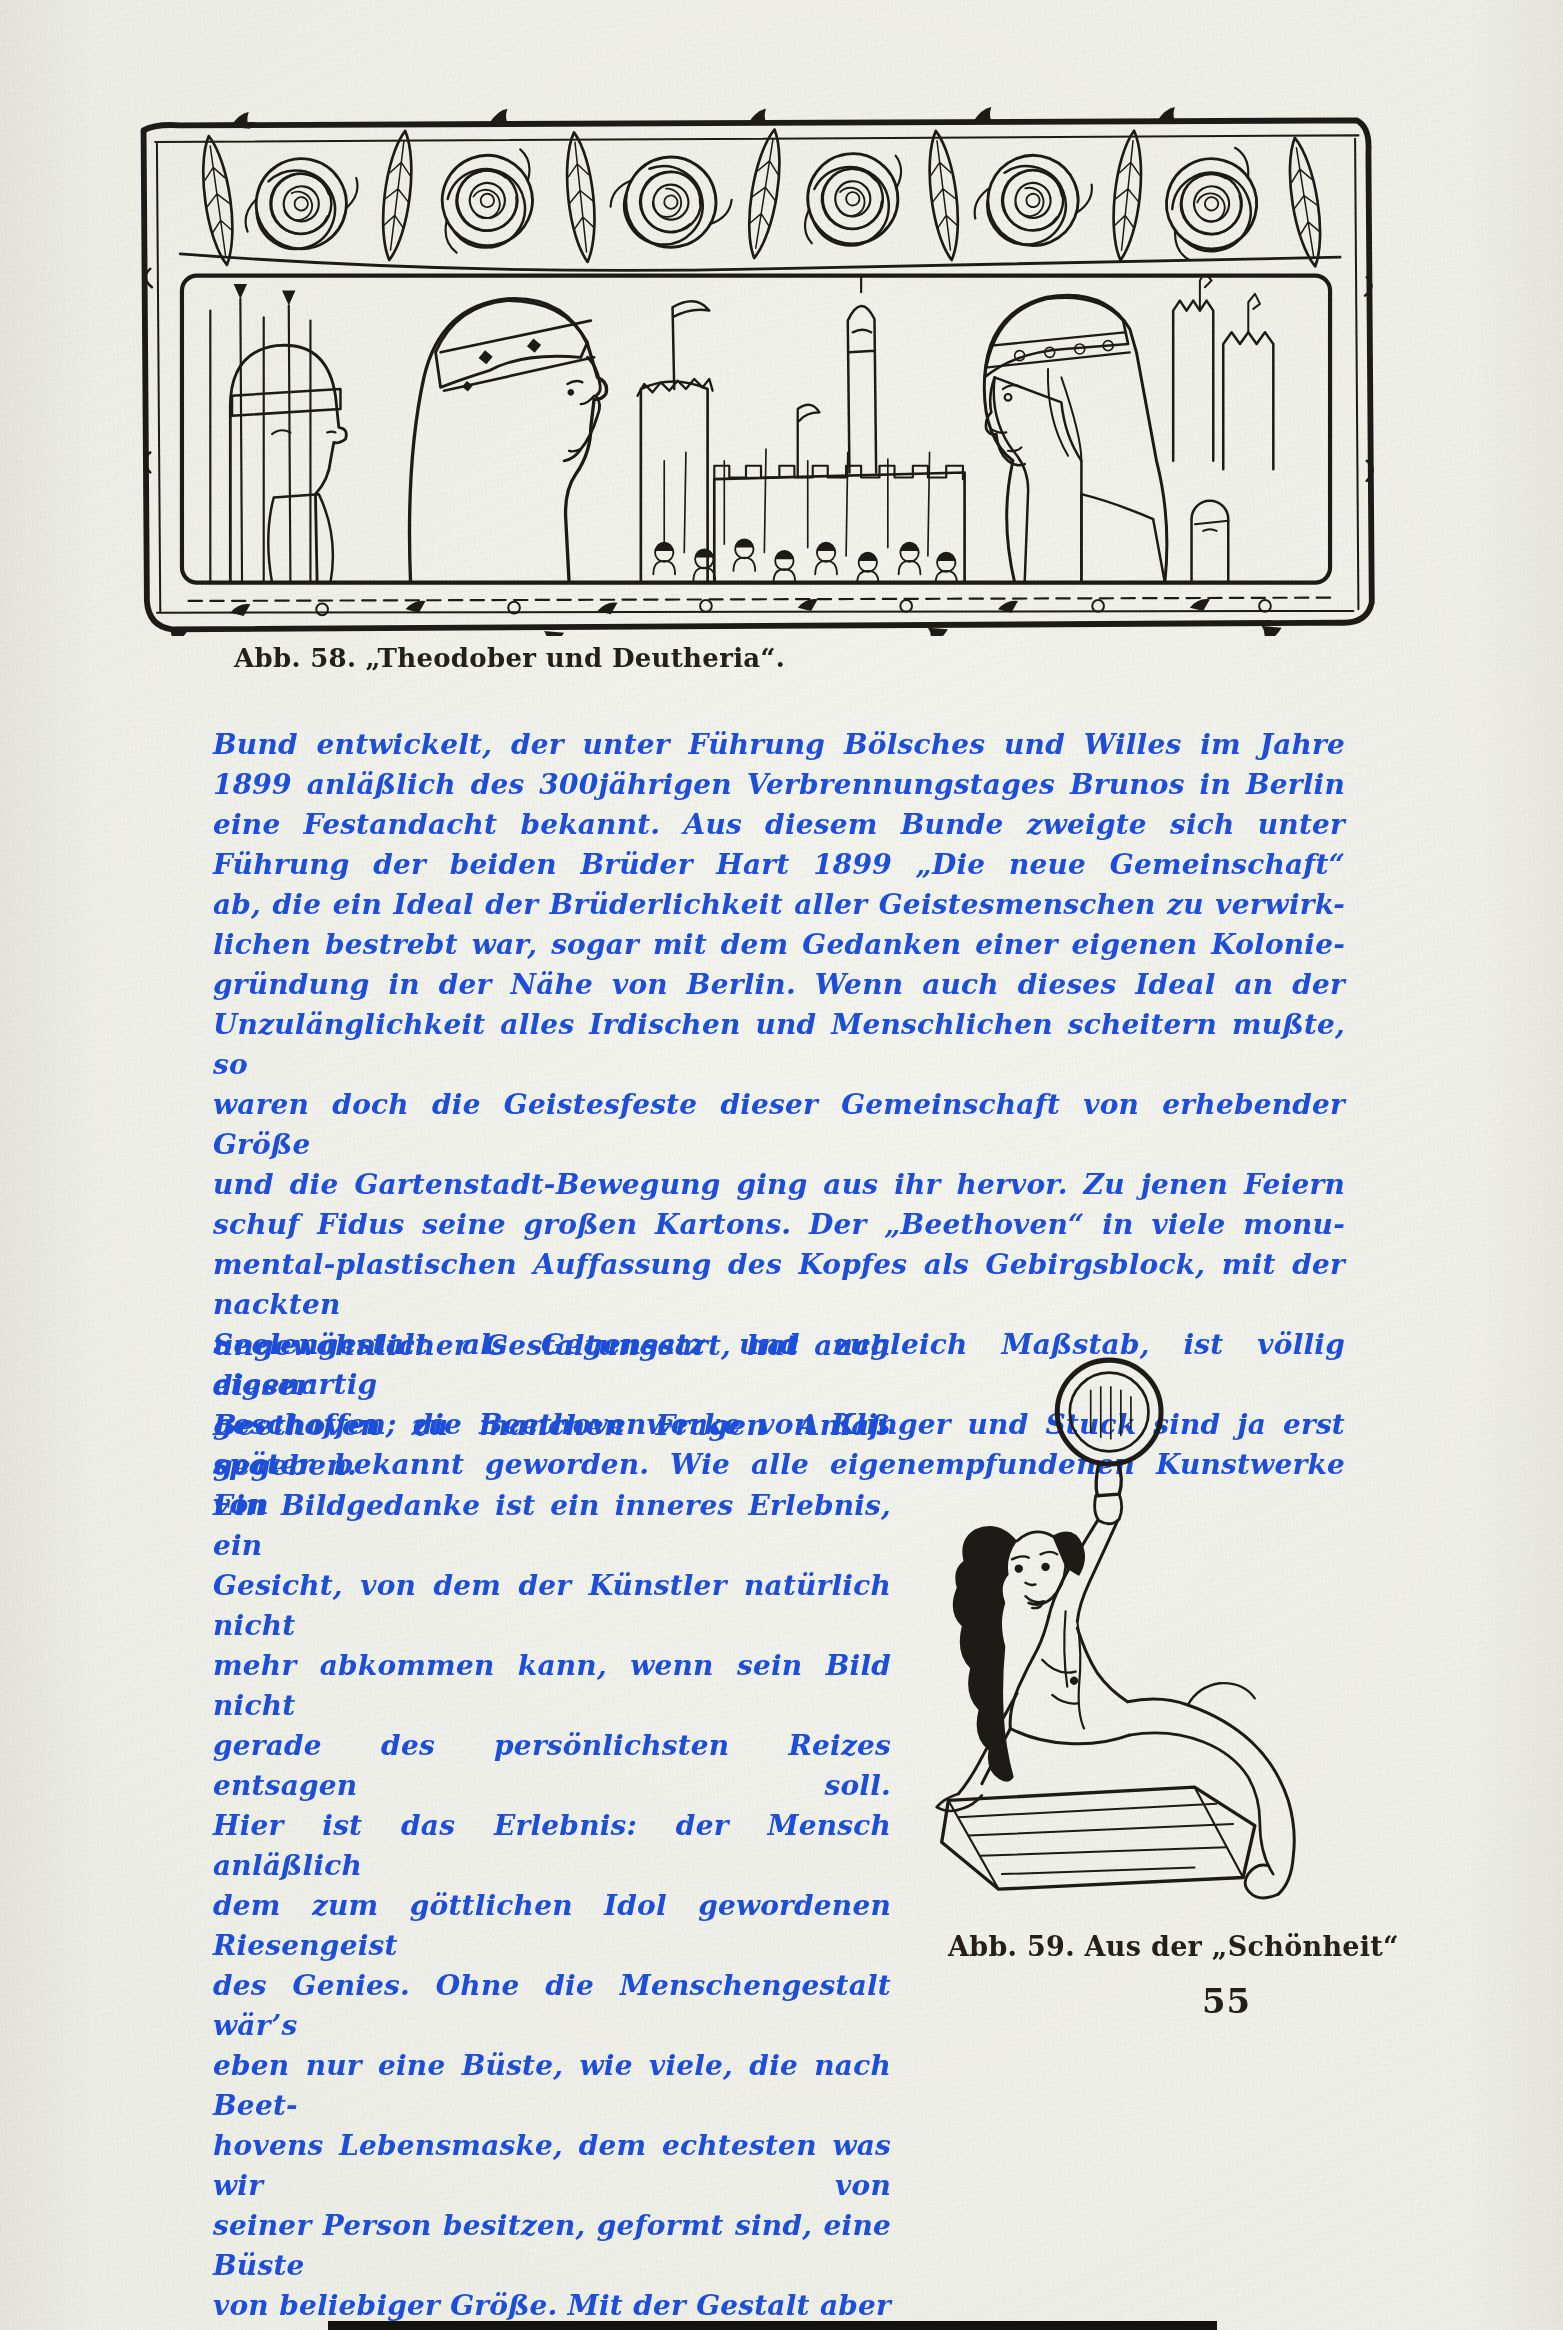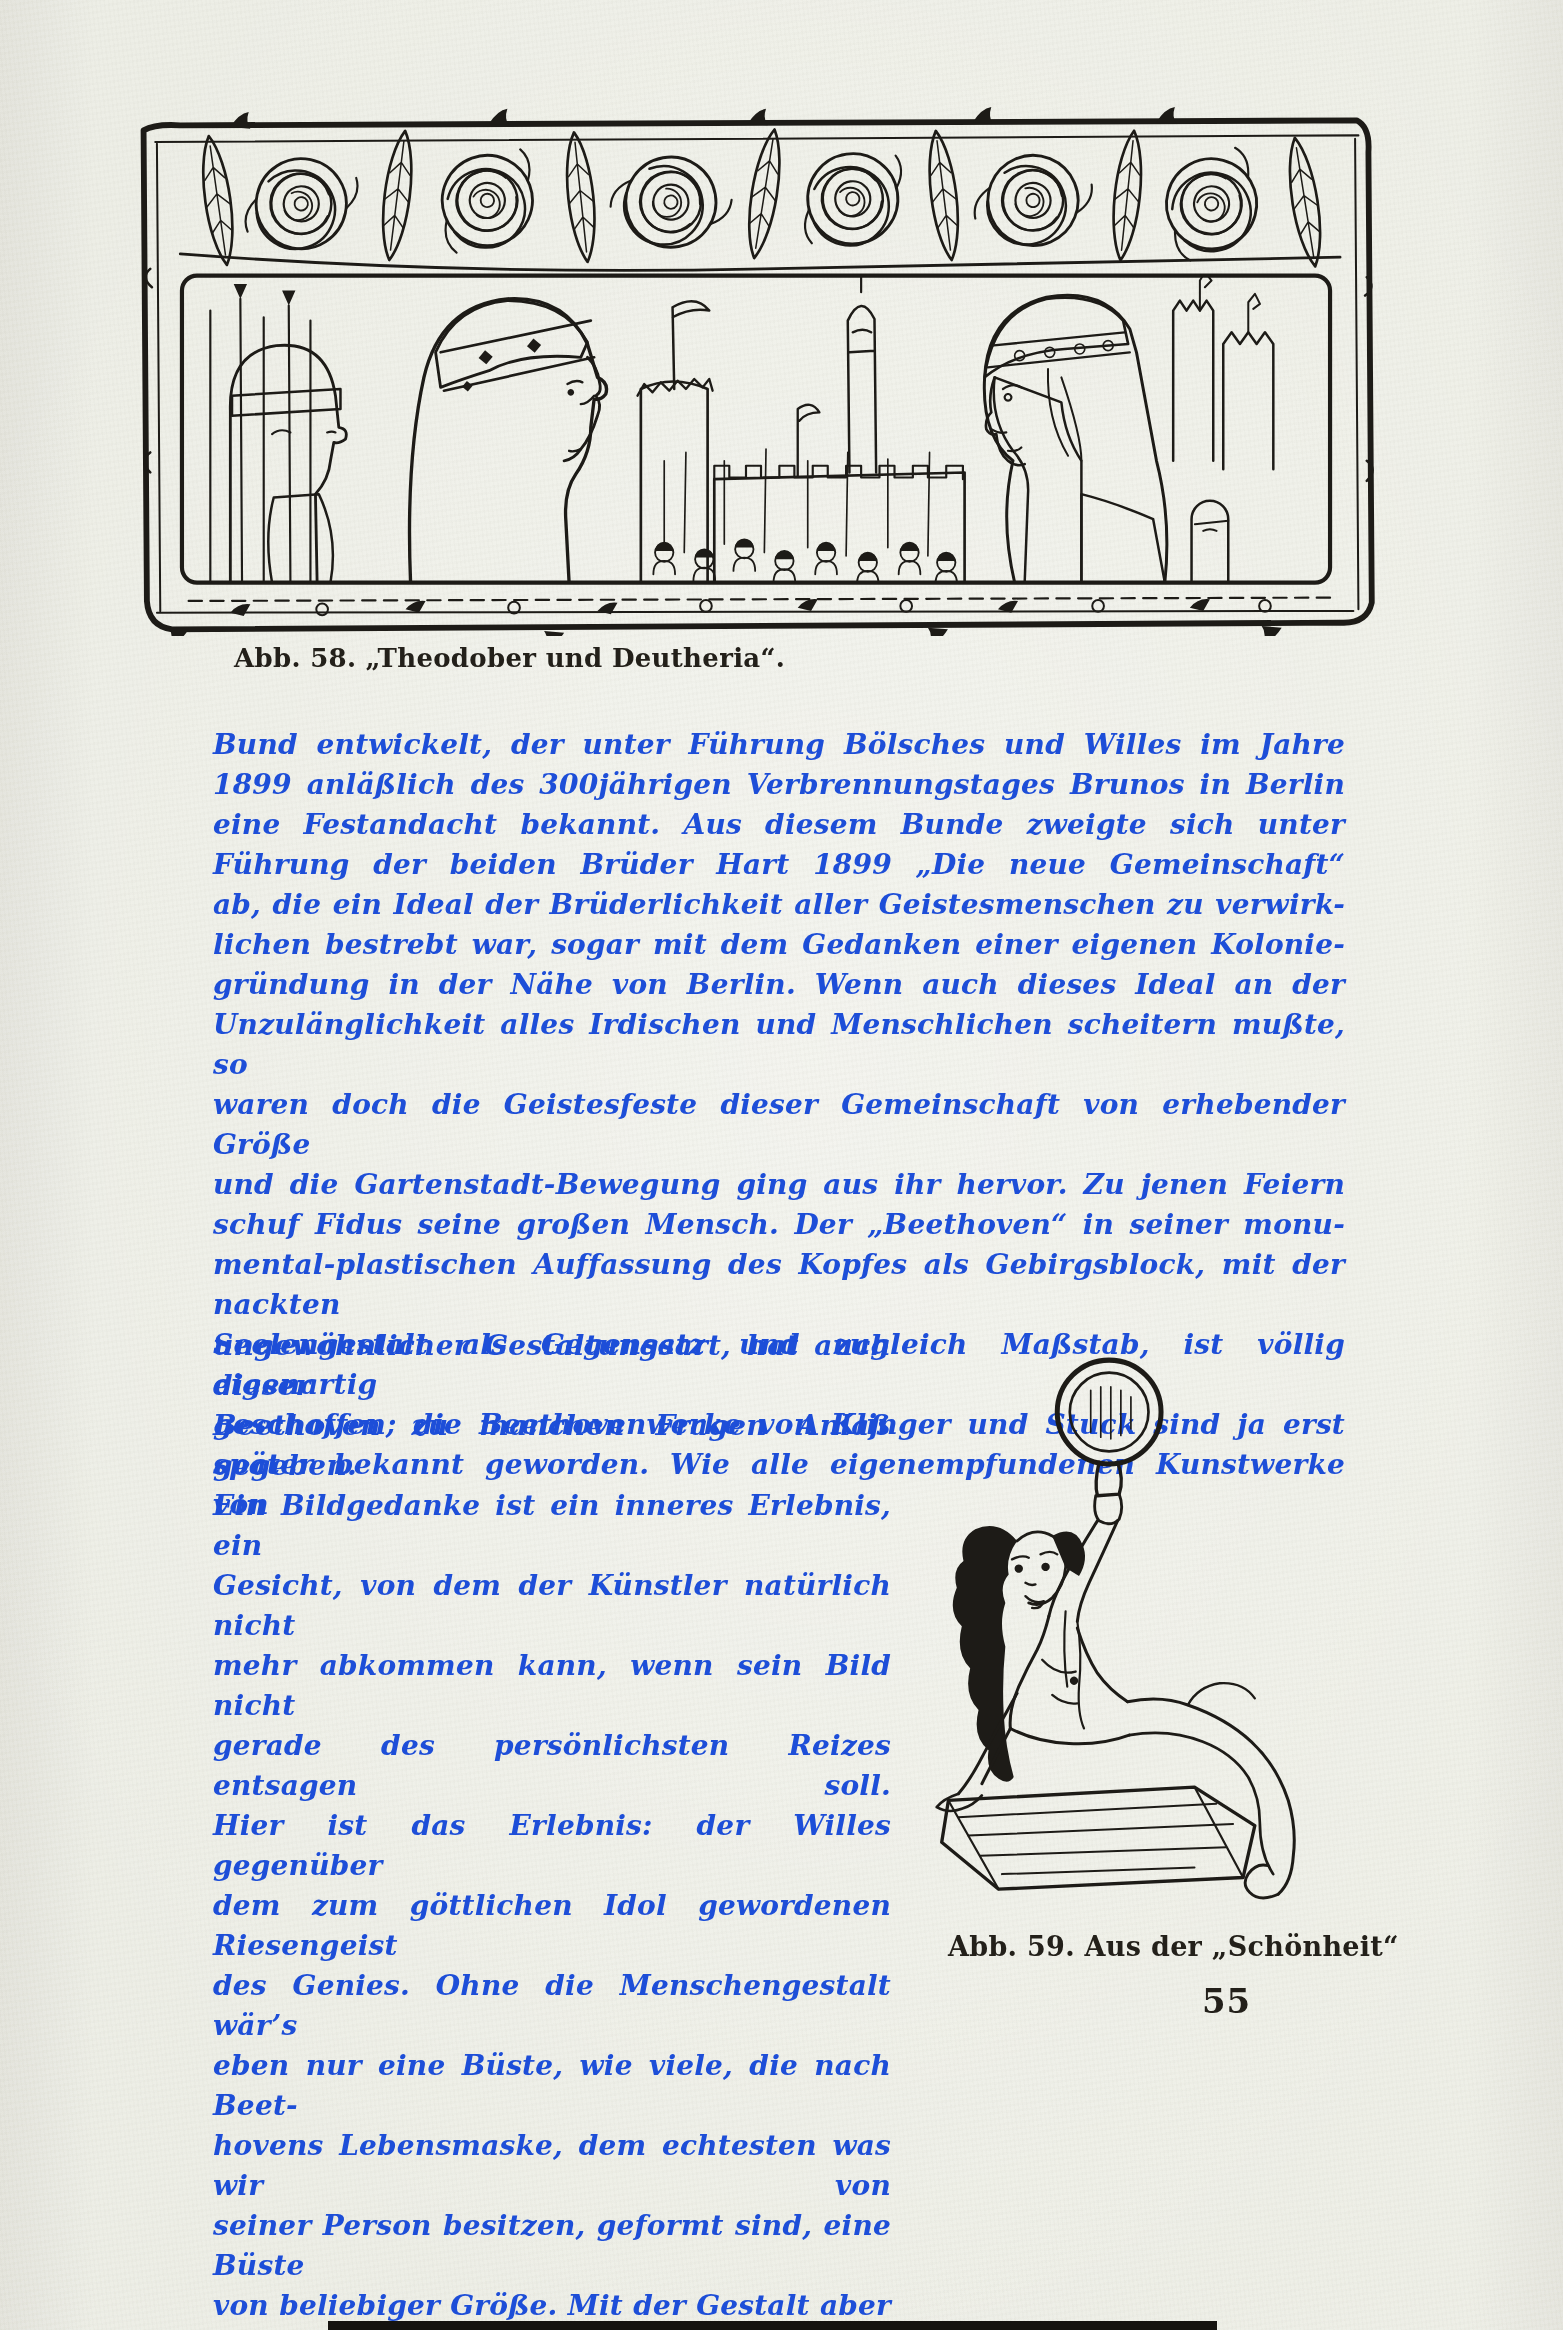--- a/index.html
+++ b/index.html
@@ -219,35 +219,35 @@
   <div class="line">Bund entwickelt, der unter Führung Bölsches und Willes im Jahre</div>
   <div class="line">1899 anläßlich des 300jährigen Verbrennungstages Brunos in Berlin</div>
   <div class="line">eine Festandacht bekannt.  Aus diesem Bunde zweigte sich unter</div>
   <div class="line">Führung der beiden Brüder Hart 1899 „Die neue Gemeinschaft“</div>
   <div class="line">ab, die ein Ideal der Brüderlichkeit aller Geistesmenschen zu verwirk-</div>
   <div class="line">lichen bestrebt war, sogar mit dem Gedanken einer eigenen Kolonie-</div>
   <div class="line">gründung in der Nähe von Berlin.  Wenn auch dieses Ideal an der</div>
   <div class="line">Unzulänglichkeit alles Irdischen und Menschlichen scheitern mußte, so</div>
   <div class="line">waren doch die Geistesfeste dieser Gemeinschaft von erhebender Größe</div>
   <div class="line">und die Gartenstadt-Bewegung ging aus ihr hervor.  Zu jenen Feiern</div>
-  <div class="line">schuf Fidus seine großen Mensch.  Der „Beethoven“ in seiner monu-</div>
+  <div class="line">schuf Fidus seine großen Kartons.  Der „Beethoven“ in viele monu-</div>
   <div class="line">mental-plastischen Auffassung des Kopfes als Gebirgsblock, mit der nackten</div>
   <div class="line">Seelengestalt als Gegensatz und zugleich Maßstab, ist völlig eigenartig</div>
   <div class="line">geschaffen; die Beethovenwerke von Klinger und Stuck sind ja erst</div>
   <div class="line">später bekannt geworden.  Wie alle eigenempfundenen Kunstwerke von</div>
 </div>
 
 <div class="abs narrowwrap">
   <div class="line">ungewöhnlicher Gestaltungsart, hat auch dieser</div>
   <div class="line">Beethoven zu manchen Fragen Anlaß gegeben.</div>
   <div class="line">Ein Bildgedanke ist ein inneres Erlebnis, ein</div>
   <div class="line">Gesicht, von dem der Künstler natürlich nicht</div>
   <div class="line">mehr abkommen kann, wenn sein Bild nicht</div>
   <div class="line">gerade des persönlichsten Reizes entsagen soll.</div>
-  <div class="line">Hier ist das Erlebnis: der Willes gegenüber</div>
+  <div class="line">Hier ist das Erlebnis: der Mensch anläßlich</div>
   <div class="line">dem zum göttlichen Idol gewordenen Riesengeist</div>
   <div class="line">des Genies.  Ohne die Menschengestalt wär’s</div>
   <div class="line">eben nur eine Büste, wie viele, die nach Beet-</div>
   <div class="line">hovens Lebensmaske, dem echtesten was wir von</div>
   <div class="line">seiner Person besitzen, geformt sind, eine Büste</div>
   <div class="line">von beliebiger Größe.  Mit der Gestalt aber</div>
   <div class="line">wächst der Kopf ins Gigantische: wie muß sie</div>
 
 </div>
 

